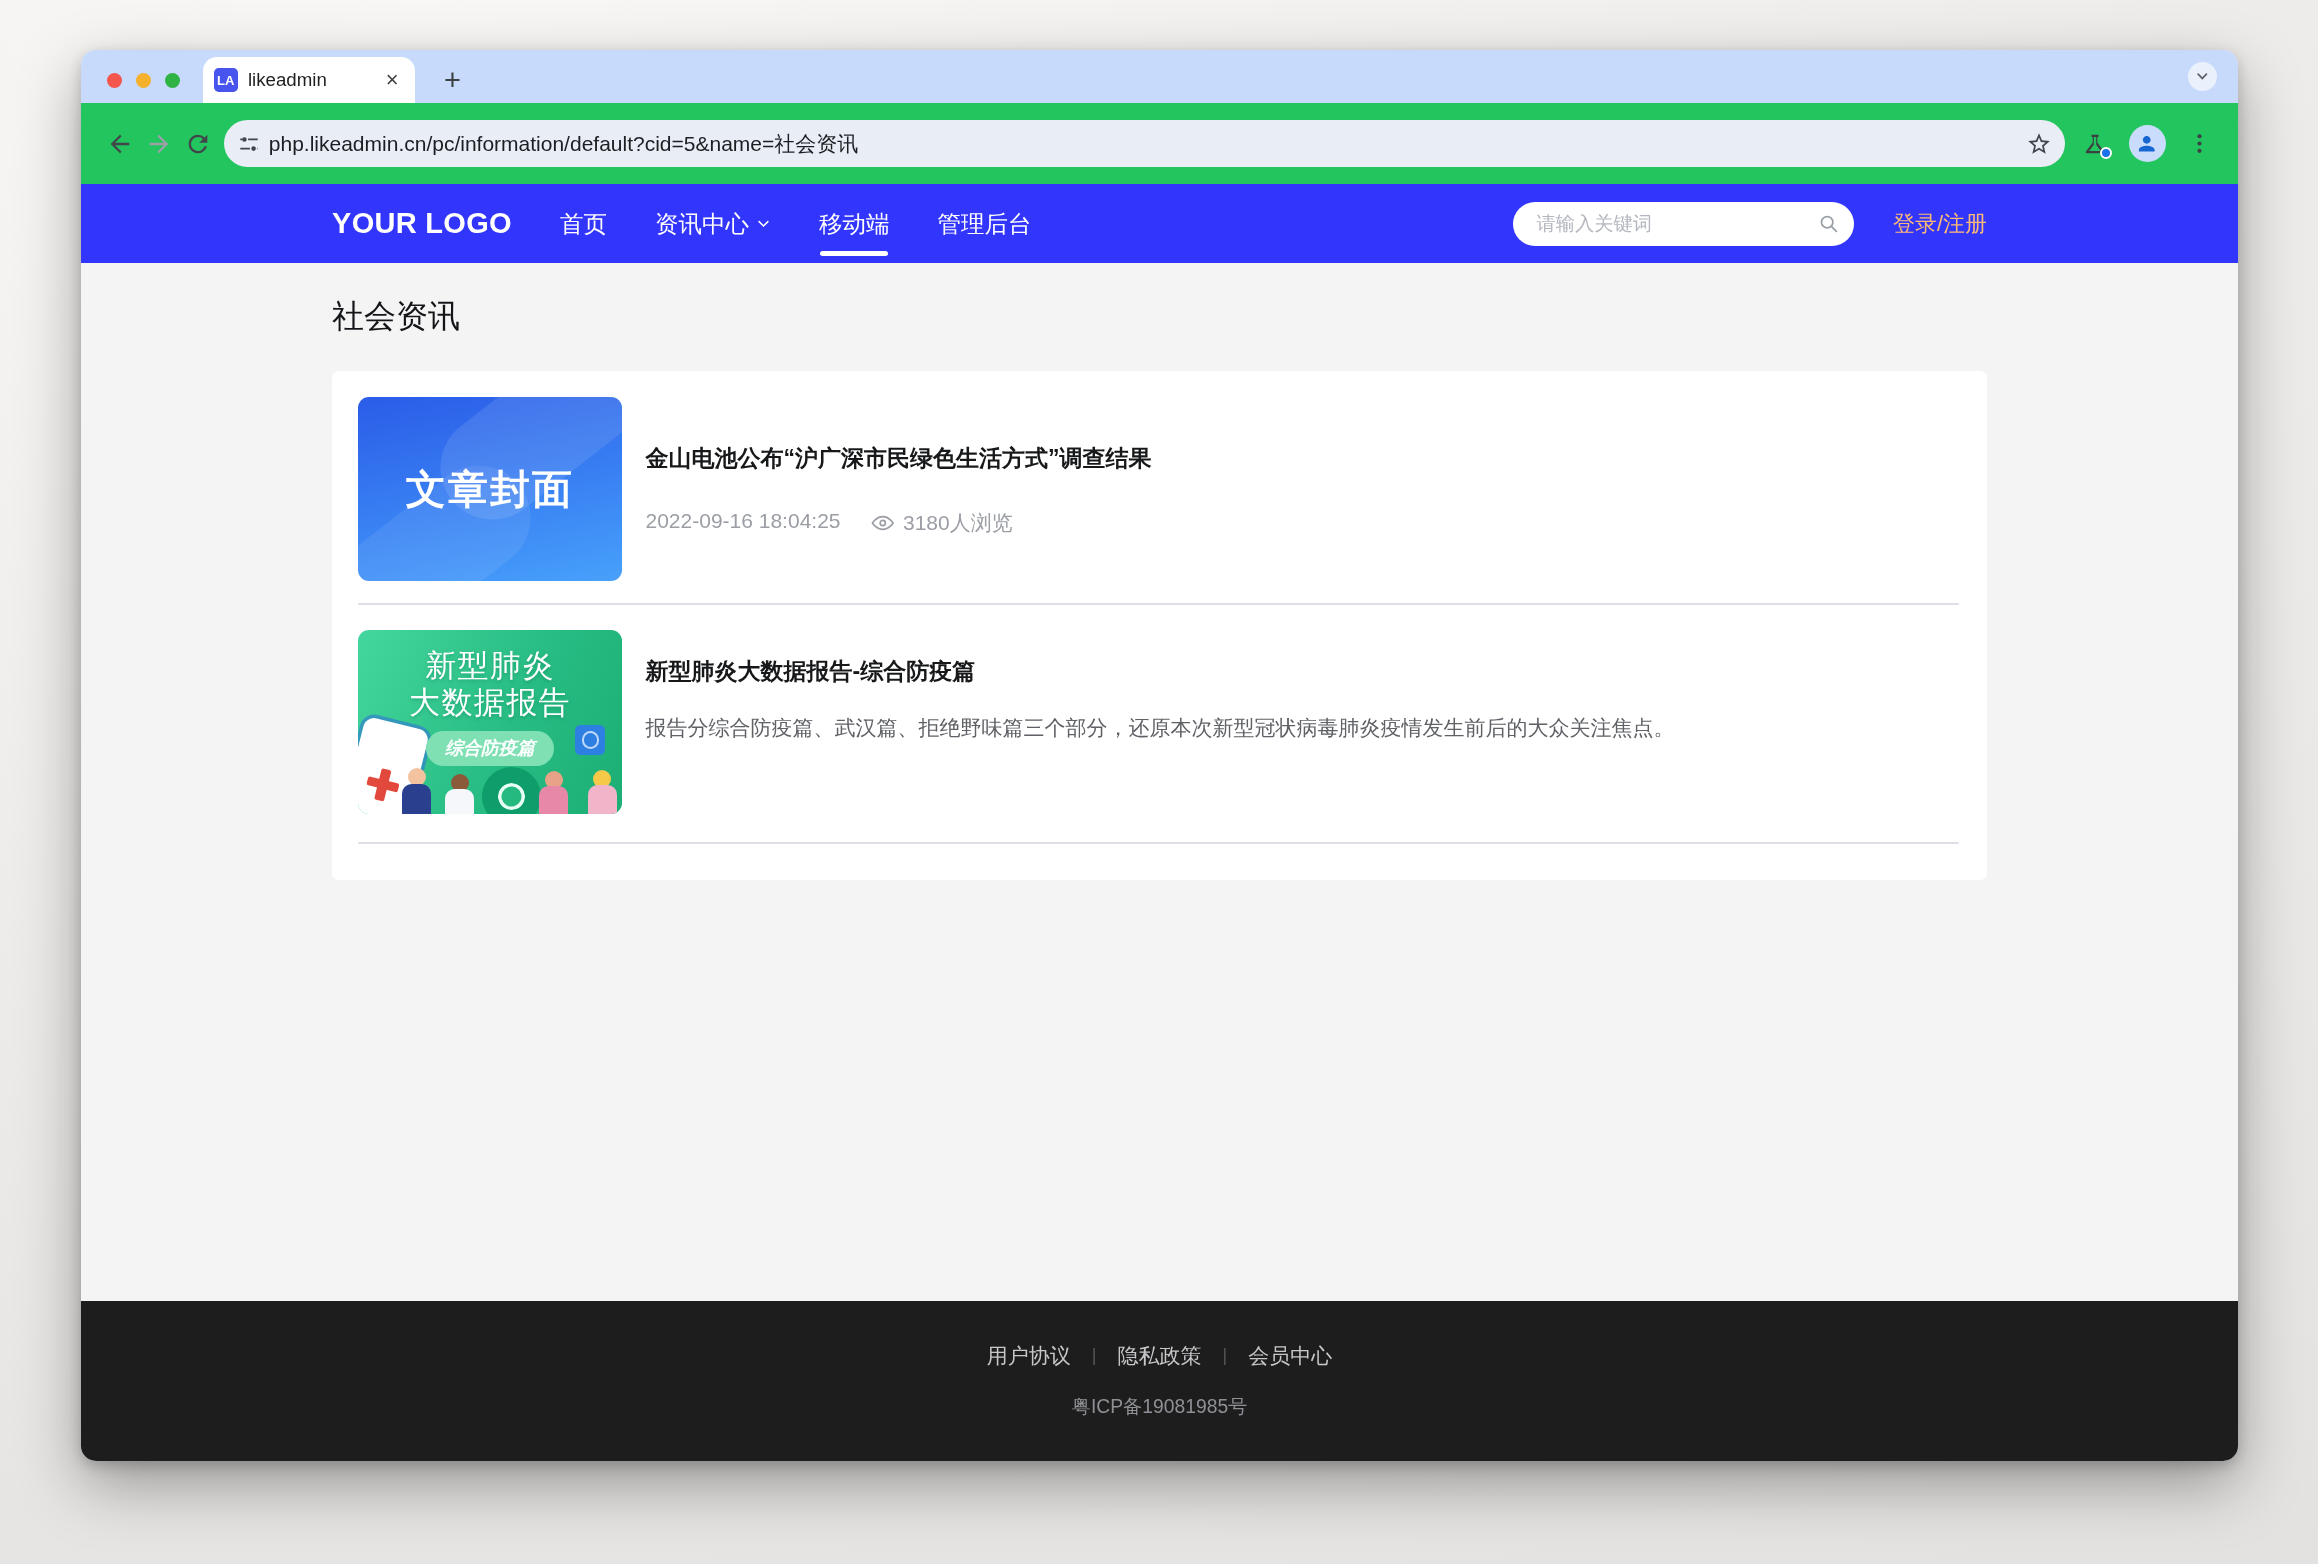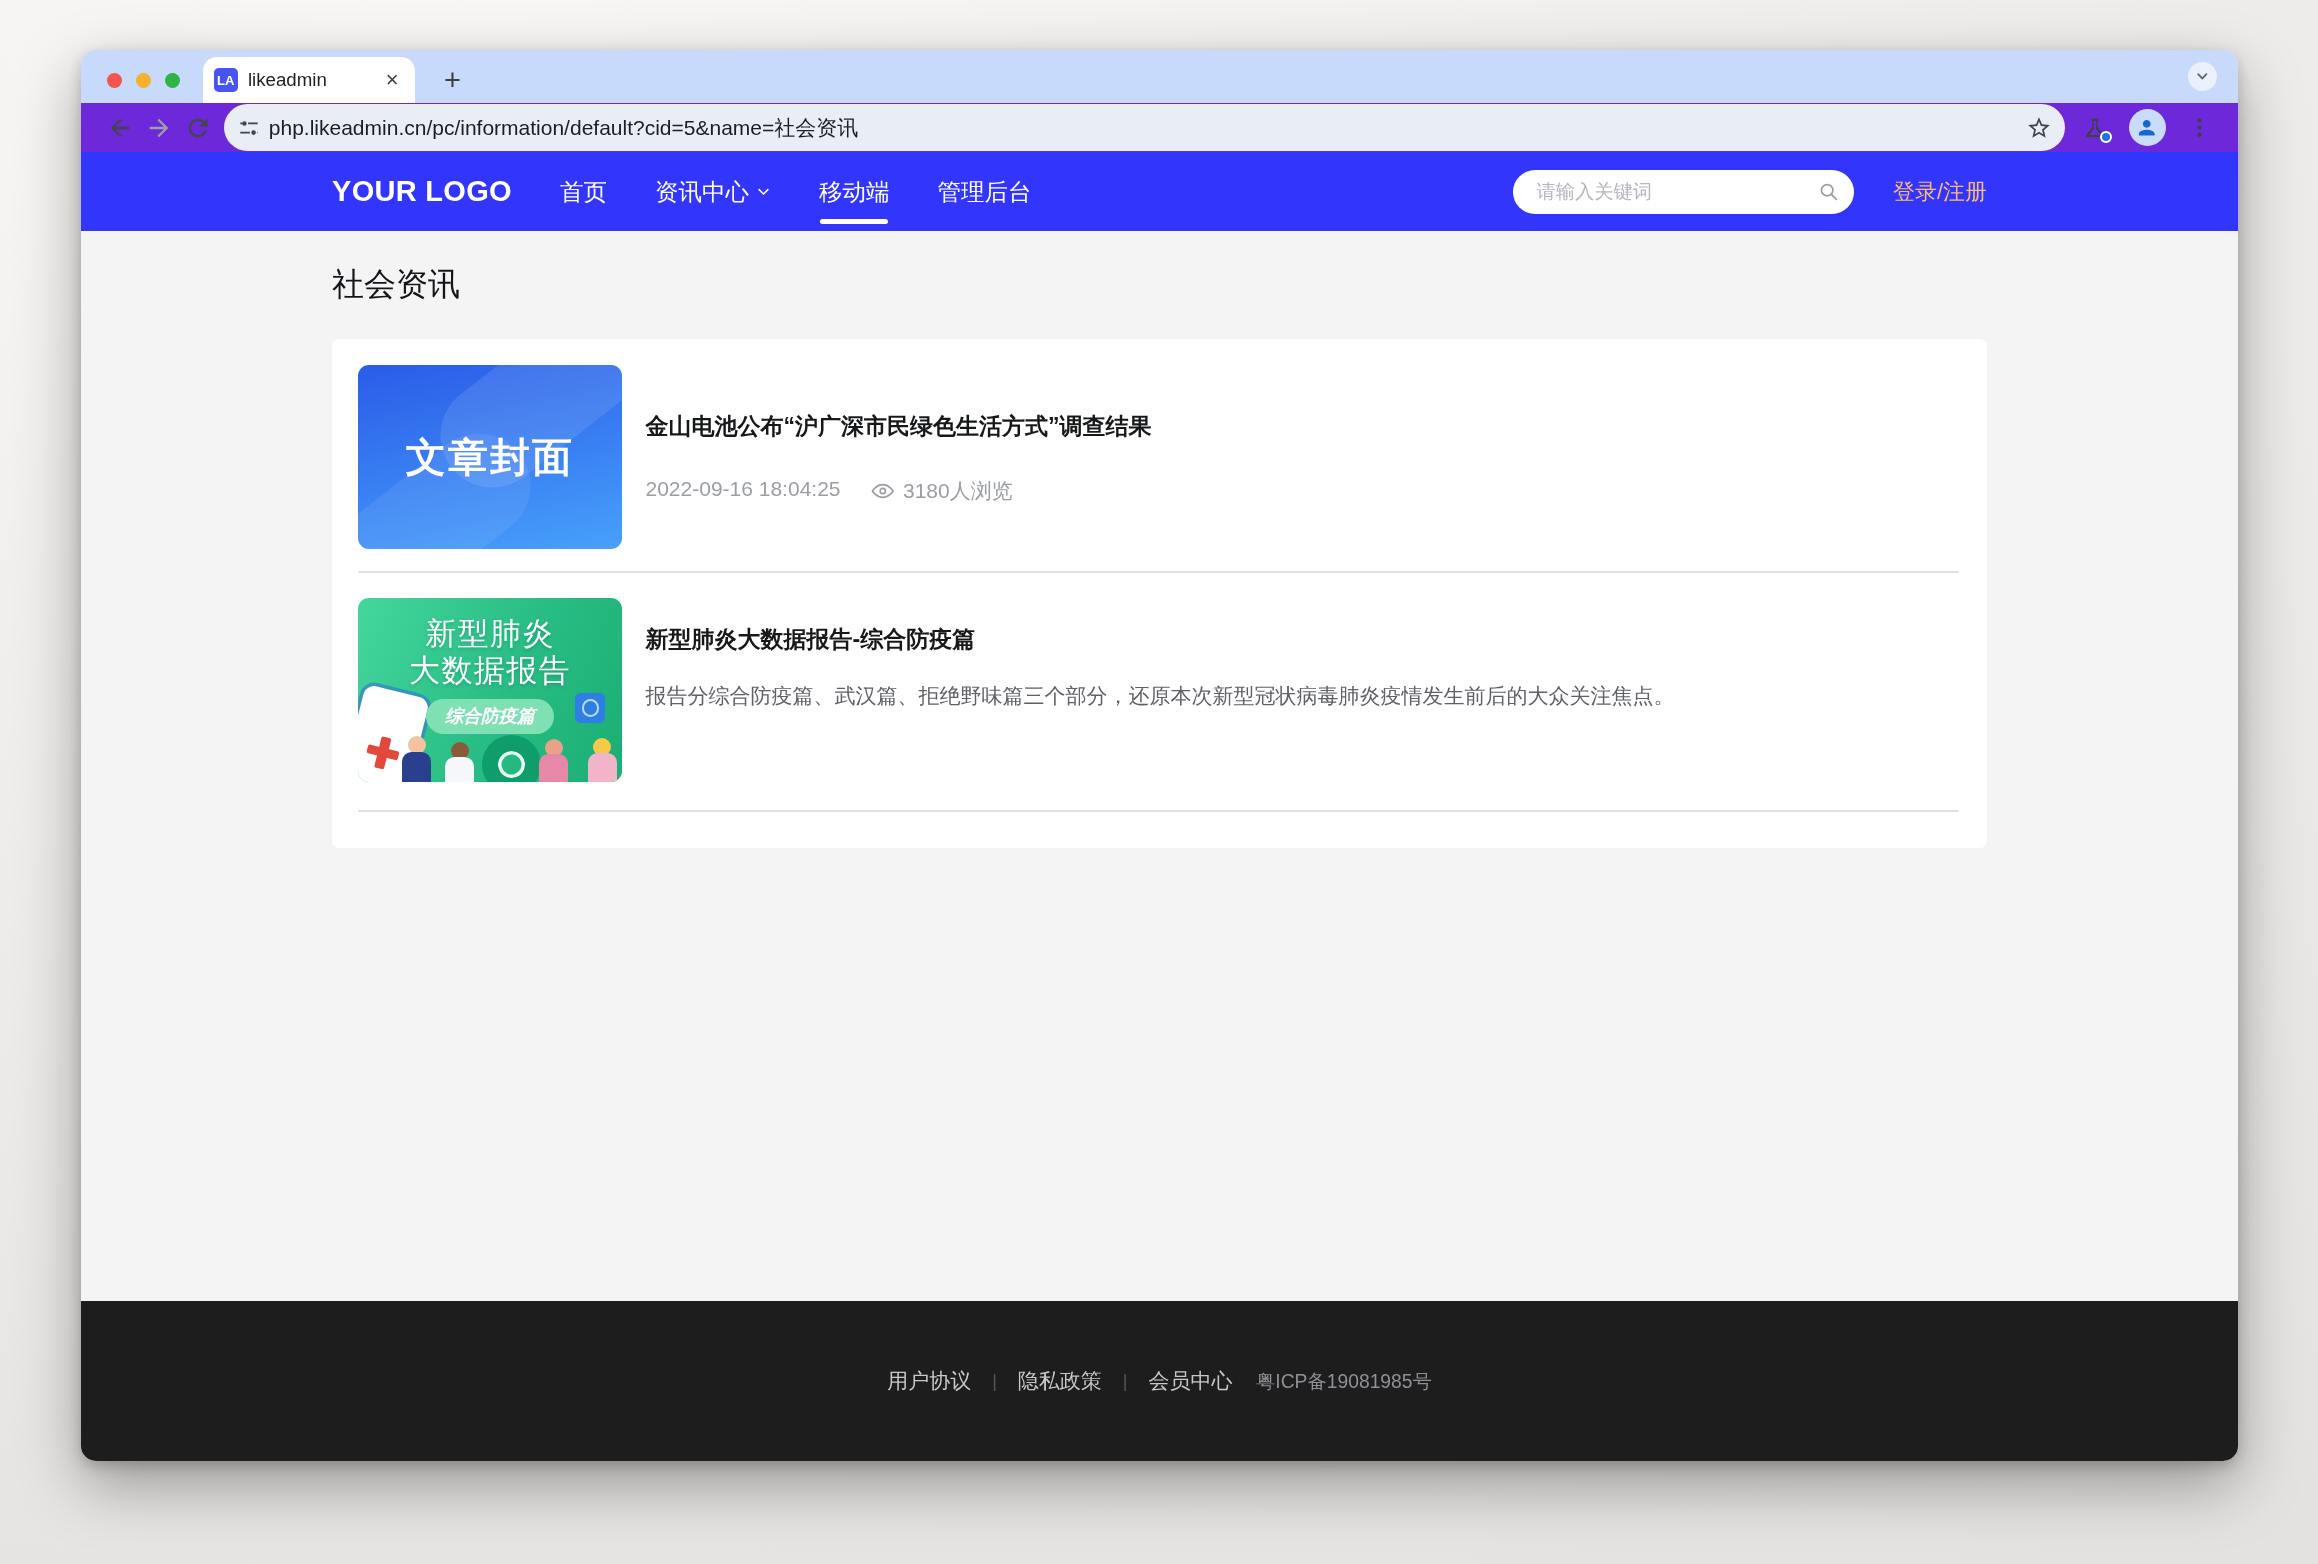--- a/index.html
+++ b/index.html
@@ -32,21 +32,21 @@
     font-size:13px; font-weight:bold; display:flex; align-items:center; justify-content:center; flex:none;
   }
   .tab-title { font-size:18.7px; color:#1e1f21; flex:1; white-space:nowrap; overflow:hidden; }
   .tab-close { font-size:22px; color:#3c4043; line-height:1; padding:0 1.4px; }
   .newtab { position:absolute; left:354px; bottom:5.5px; width:35px; height:35px; font-size:29px;
     color:#3c4043; display:flex; align-items:center; justify-content:center; border-radius:50%; }
   .tabsearch { position:absolute; right:21px; top:11.7px; width:29px; height:29px; border-radius:50%;
     background:#eaf1fd; display:flex; align-items:center; justify-content:center; }
 
   
-  .toolbar { height:49px; background:#6d28d9; display:flex; align-items:center; padding:0 19.3px; flex:none; }
+  .toolbar { height:81px; background:#22c55e; display:flex; align-items:center; padding:0 19.3px; flex:none; }
   .tb-btn { width:39px; height:39px; display:flex; align-items:center; justify-content:center; border-radius:50%; flex:none; }
   .urlbar {
     flex:1; height:47px; background:#e9edf6; border-radius:23.5px; margin:0 11px 0 7px;
     display:flex; align-items:center; padding:0 12.4px 0 5.5px; min-width:0;
   }
   .tune { width:39px; height:39px; display:flex; align-items:center; justify-content:center; flex:none; }
   .url-text { flex:1; font-size:21px; color:#1c1e21; white-space:nowrap; overflow:hidden; }
   .right-icons { display:flex; align-items:center; gap:14px; flex:none; }
   .flask-wrap { position:relative; width:39px; height:39px; display:flex; align-items:center; justify-content:center; }
   .flask-dot { position:absolute; right:2.8px; bottom:4.1px; width:12.4px; height:12.4px; border-radius:50%; background:#1a73e8; border:2.1px solid #fff; }
@@ -113,21 +113,21 @@
   .meta { display:flex; align-items:flex-start; color:#9b9ea5; font-size:21px; }
   .a1 .meta { margin-top:36px; }
   .a2 .meta { margin-top:32px; }
   .views { display:flex; align-items:center; gap:9px; margin-left:30px; }
   .divider { height:2.1px; background:#dde0e6; border-radius:1.4px; }
   .article + .divider { margin-top:22px; }
   .divider + .article { margin-top:25px; }
   .divider:last-child { margin-top:28px; }
 
   
-  .sitefooter { height:160px; background:#1d1d1e; flex:none; display:flex; flex-direction:row;
+  .sitefooter { height:160px; background:#1d1d1e; flex:none; display:flex; flex-direction:column;
     align-items:center; justify-content:center; gap:23.5px; }
   .flinks { display:flex; align-items:center; font-size:21px; color:#c6c7c9; }
   .fsep { color:#56575b; font-size:18px; margin:0 21px; }
   .icp { font-size:19.3px; color:#8f9095; }
 
   svg { display:block; }
 </style>
 </head>
 <body>
 

